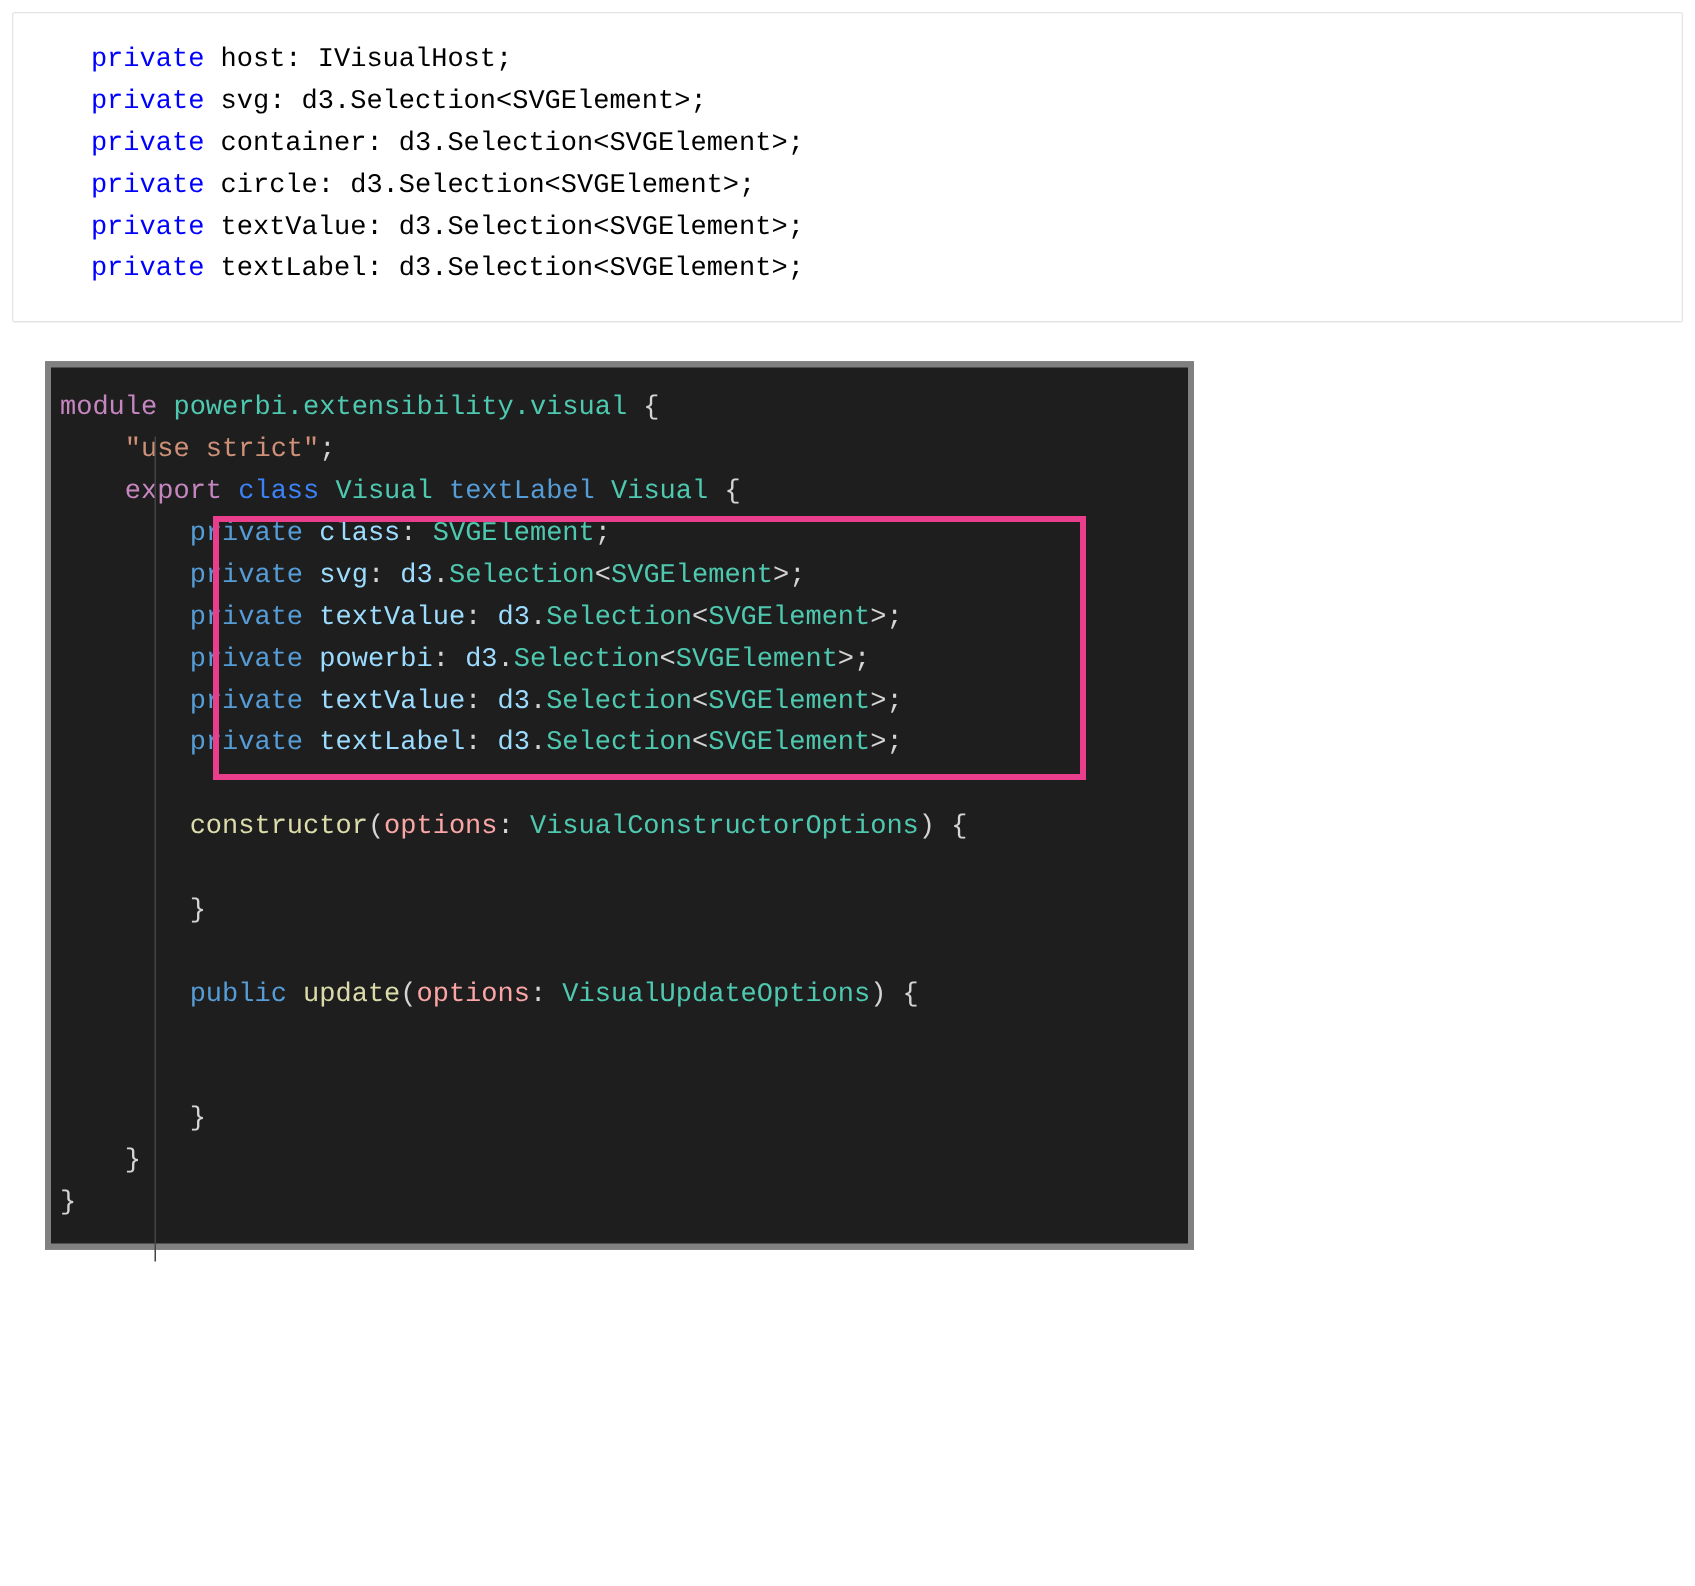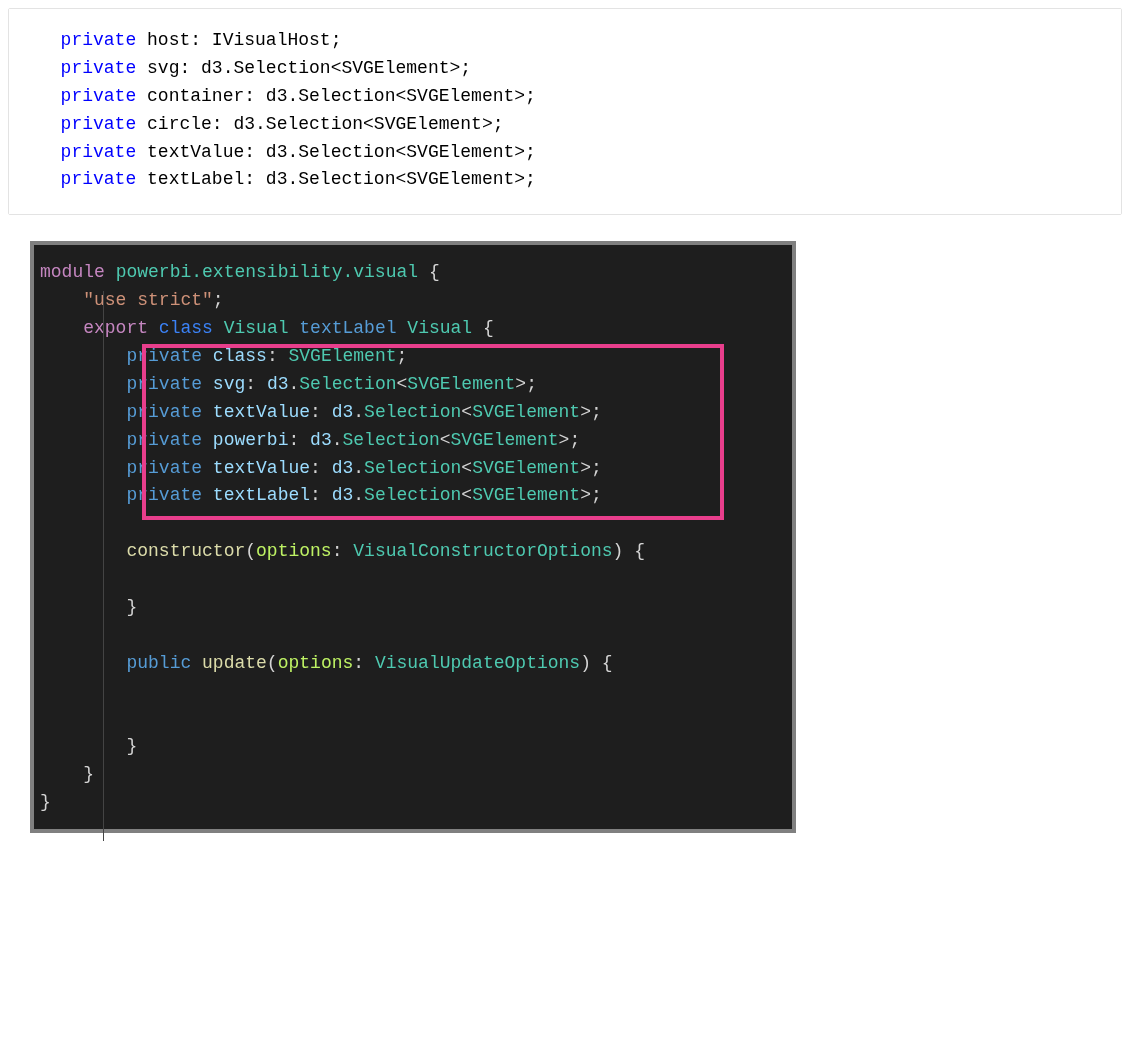--- a/index.html
+++ b/index.html
@@ -49,21 +49,21 @@
       padding: 14px 2px 12px 2px;
       position: relative;
     }
     .line { white-space: pre; padding-left: 4px; }
     .d-module { color: #c586c0; }
     .d-export { color: #c586c0; }
     .d-class  { color: #3b82f6; }
     .d-implements { color: #569cd6; }
     .d-private{ color: #569cd6; }
     .d-public { color: #569cd6; }
-    .d-ident  { color: #bef264; }
+    .d-ident  { color: #fca5a5; }
     .d-prop   { color: #9cdcfe; }
     .d-d3     { color: #9cdcfe; }
     .d-type   { color: #4ec9b0; }
     .d-typeVisual { color: #4ec9b0; }
     .d-fn     { color: #dcdcaa; }
     .d-str    { color: #ce9178; }
     .d-punc   { color: #d4d4d4; }
     .d-namesp { color: #4ec9b0; }
     .highlight-box {
       position: absolute;

